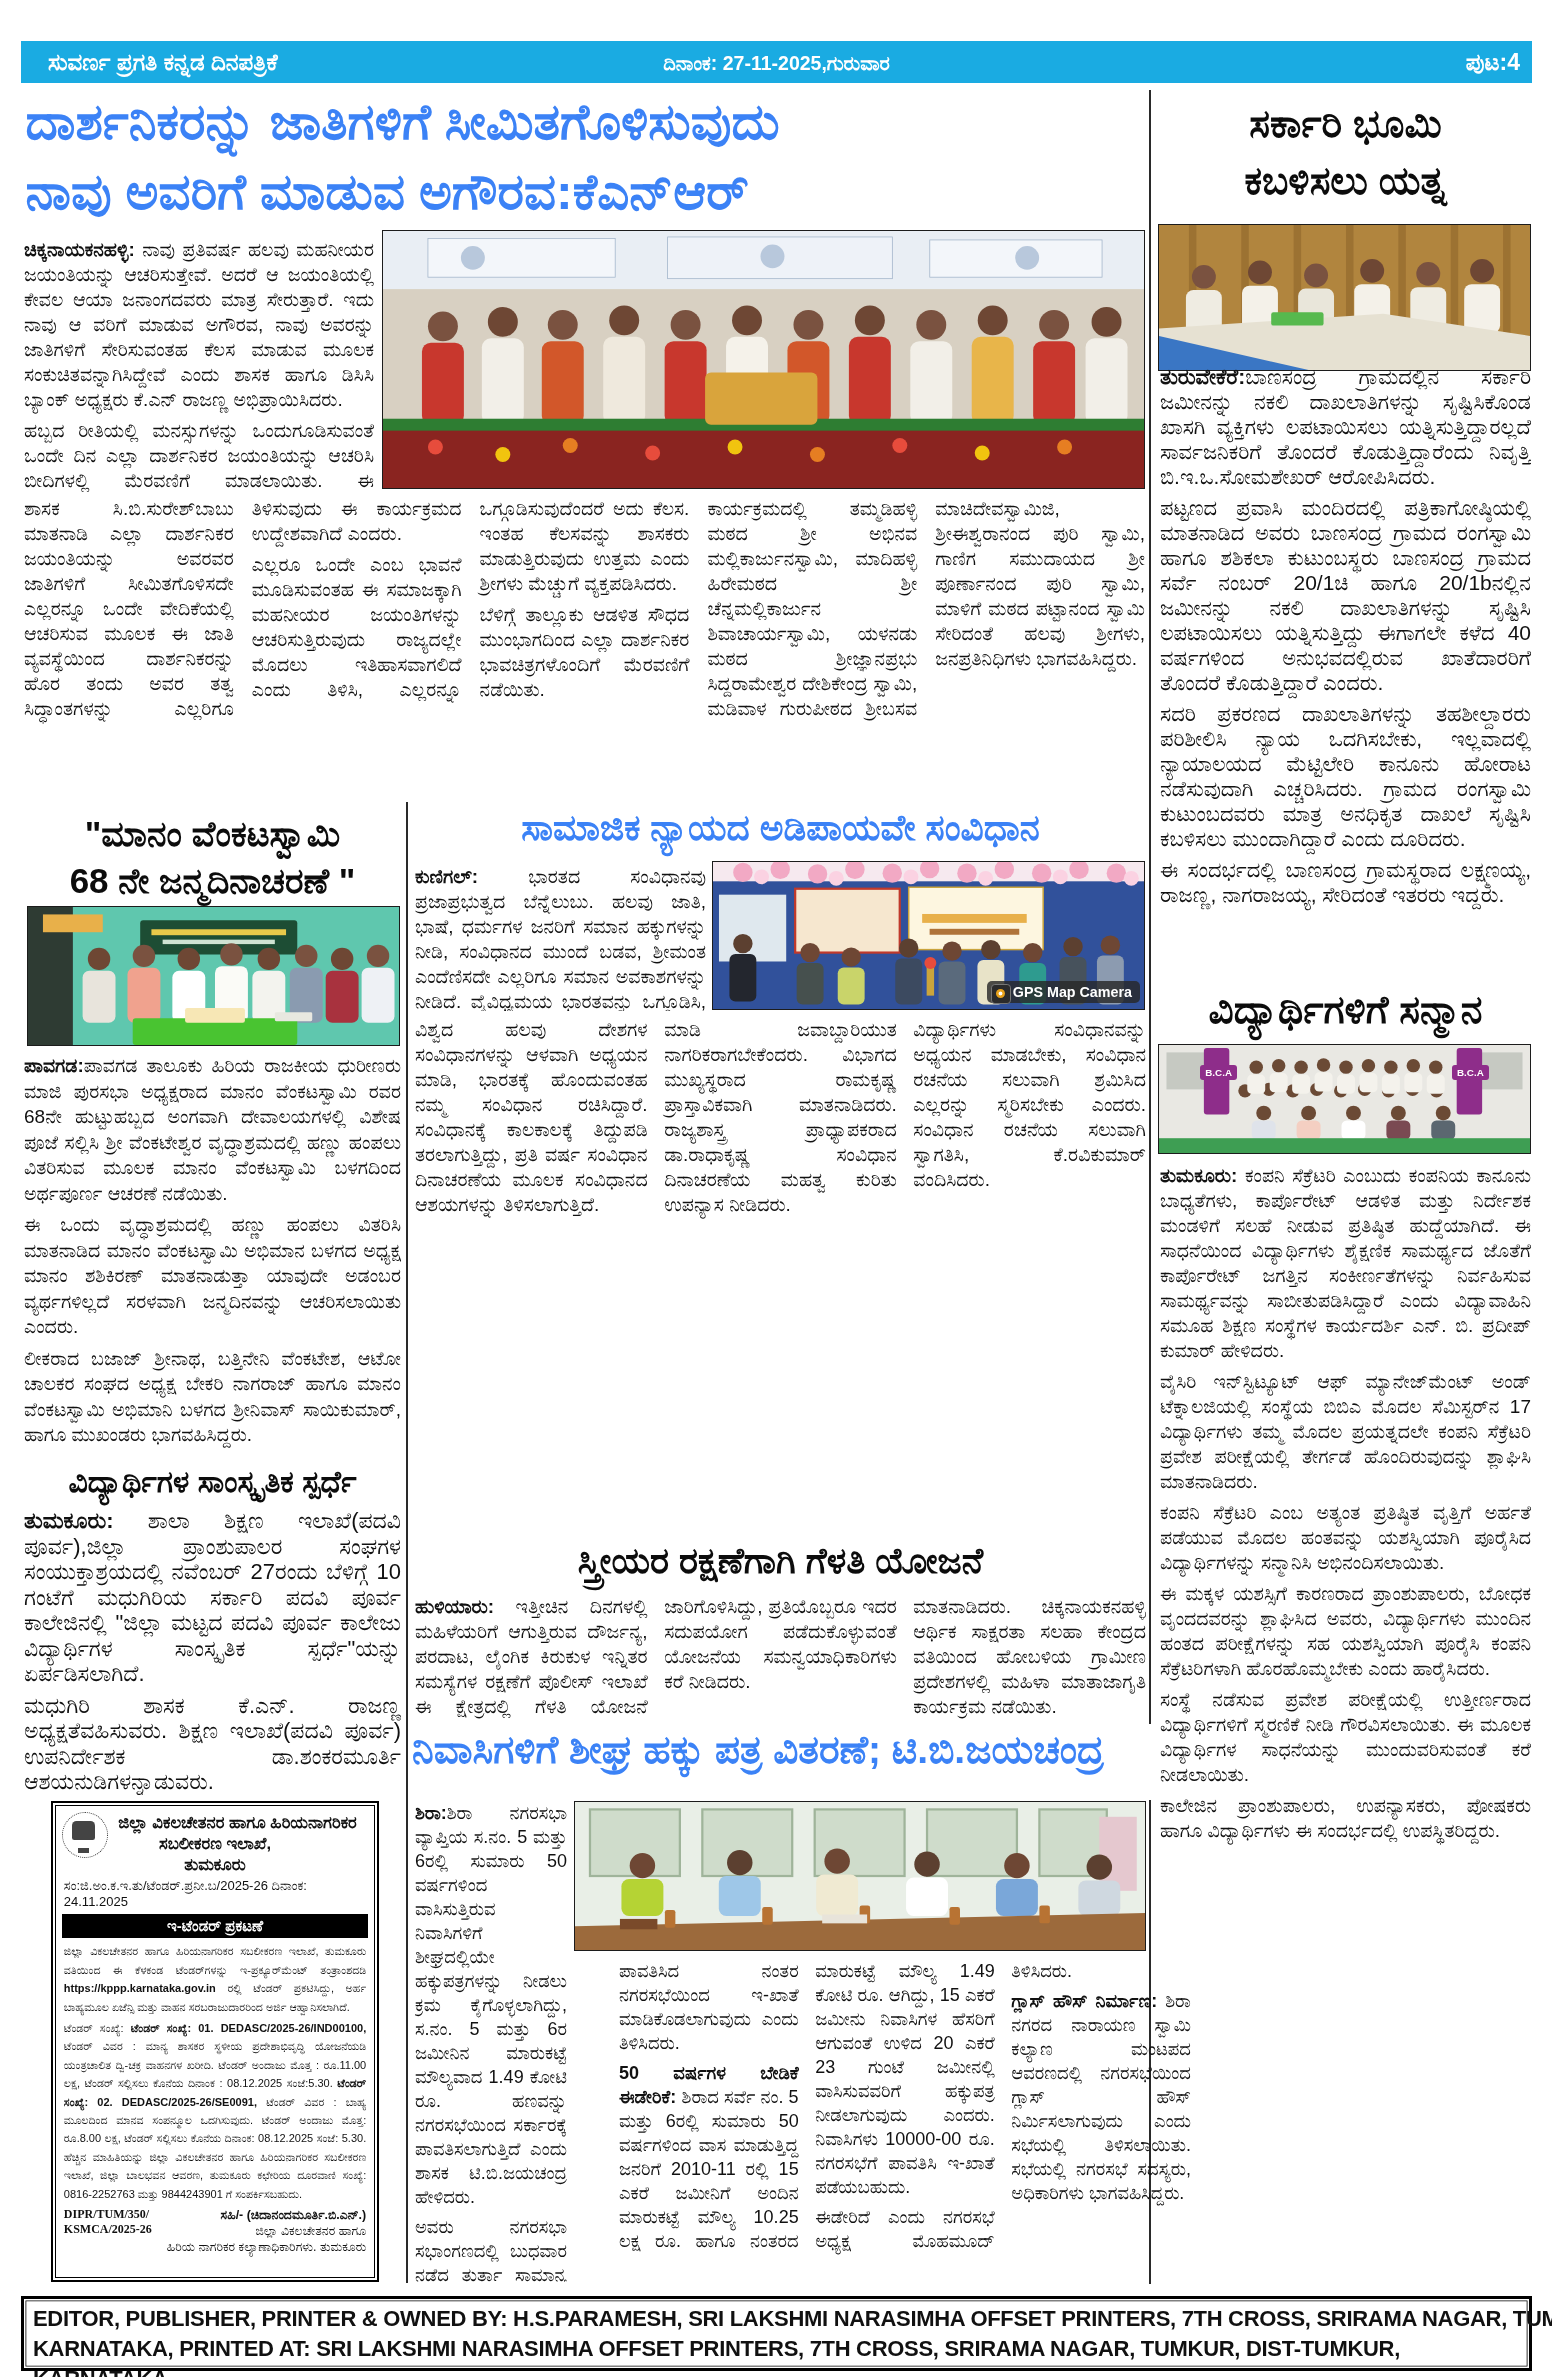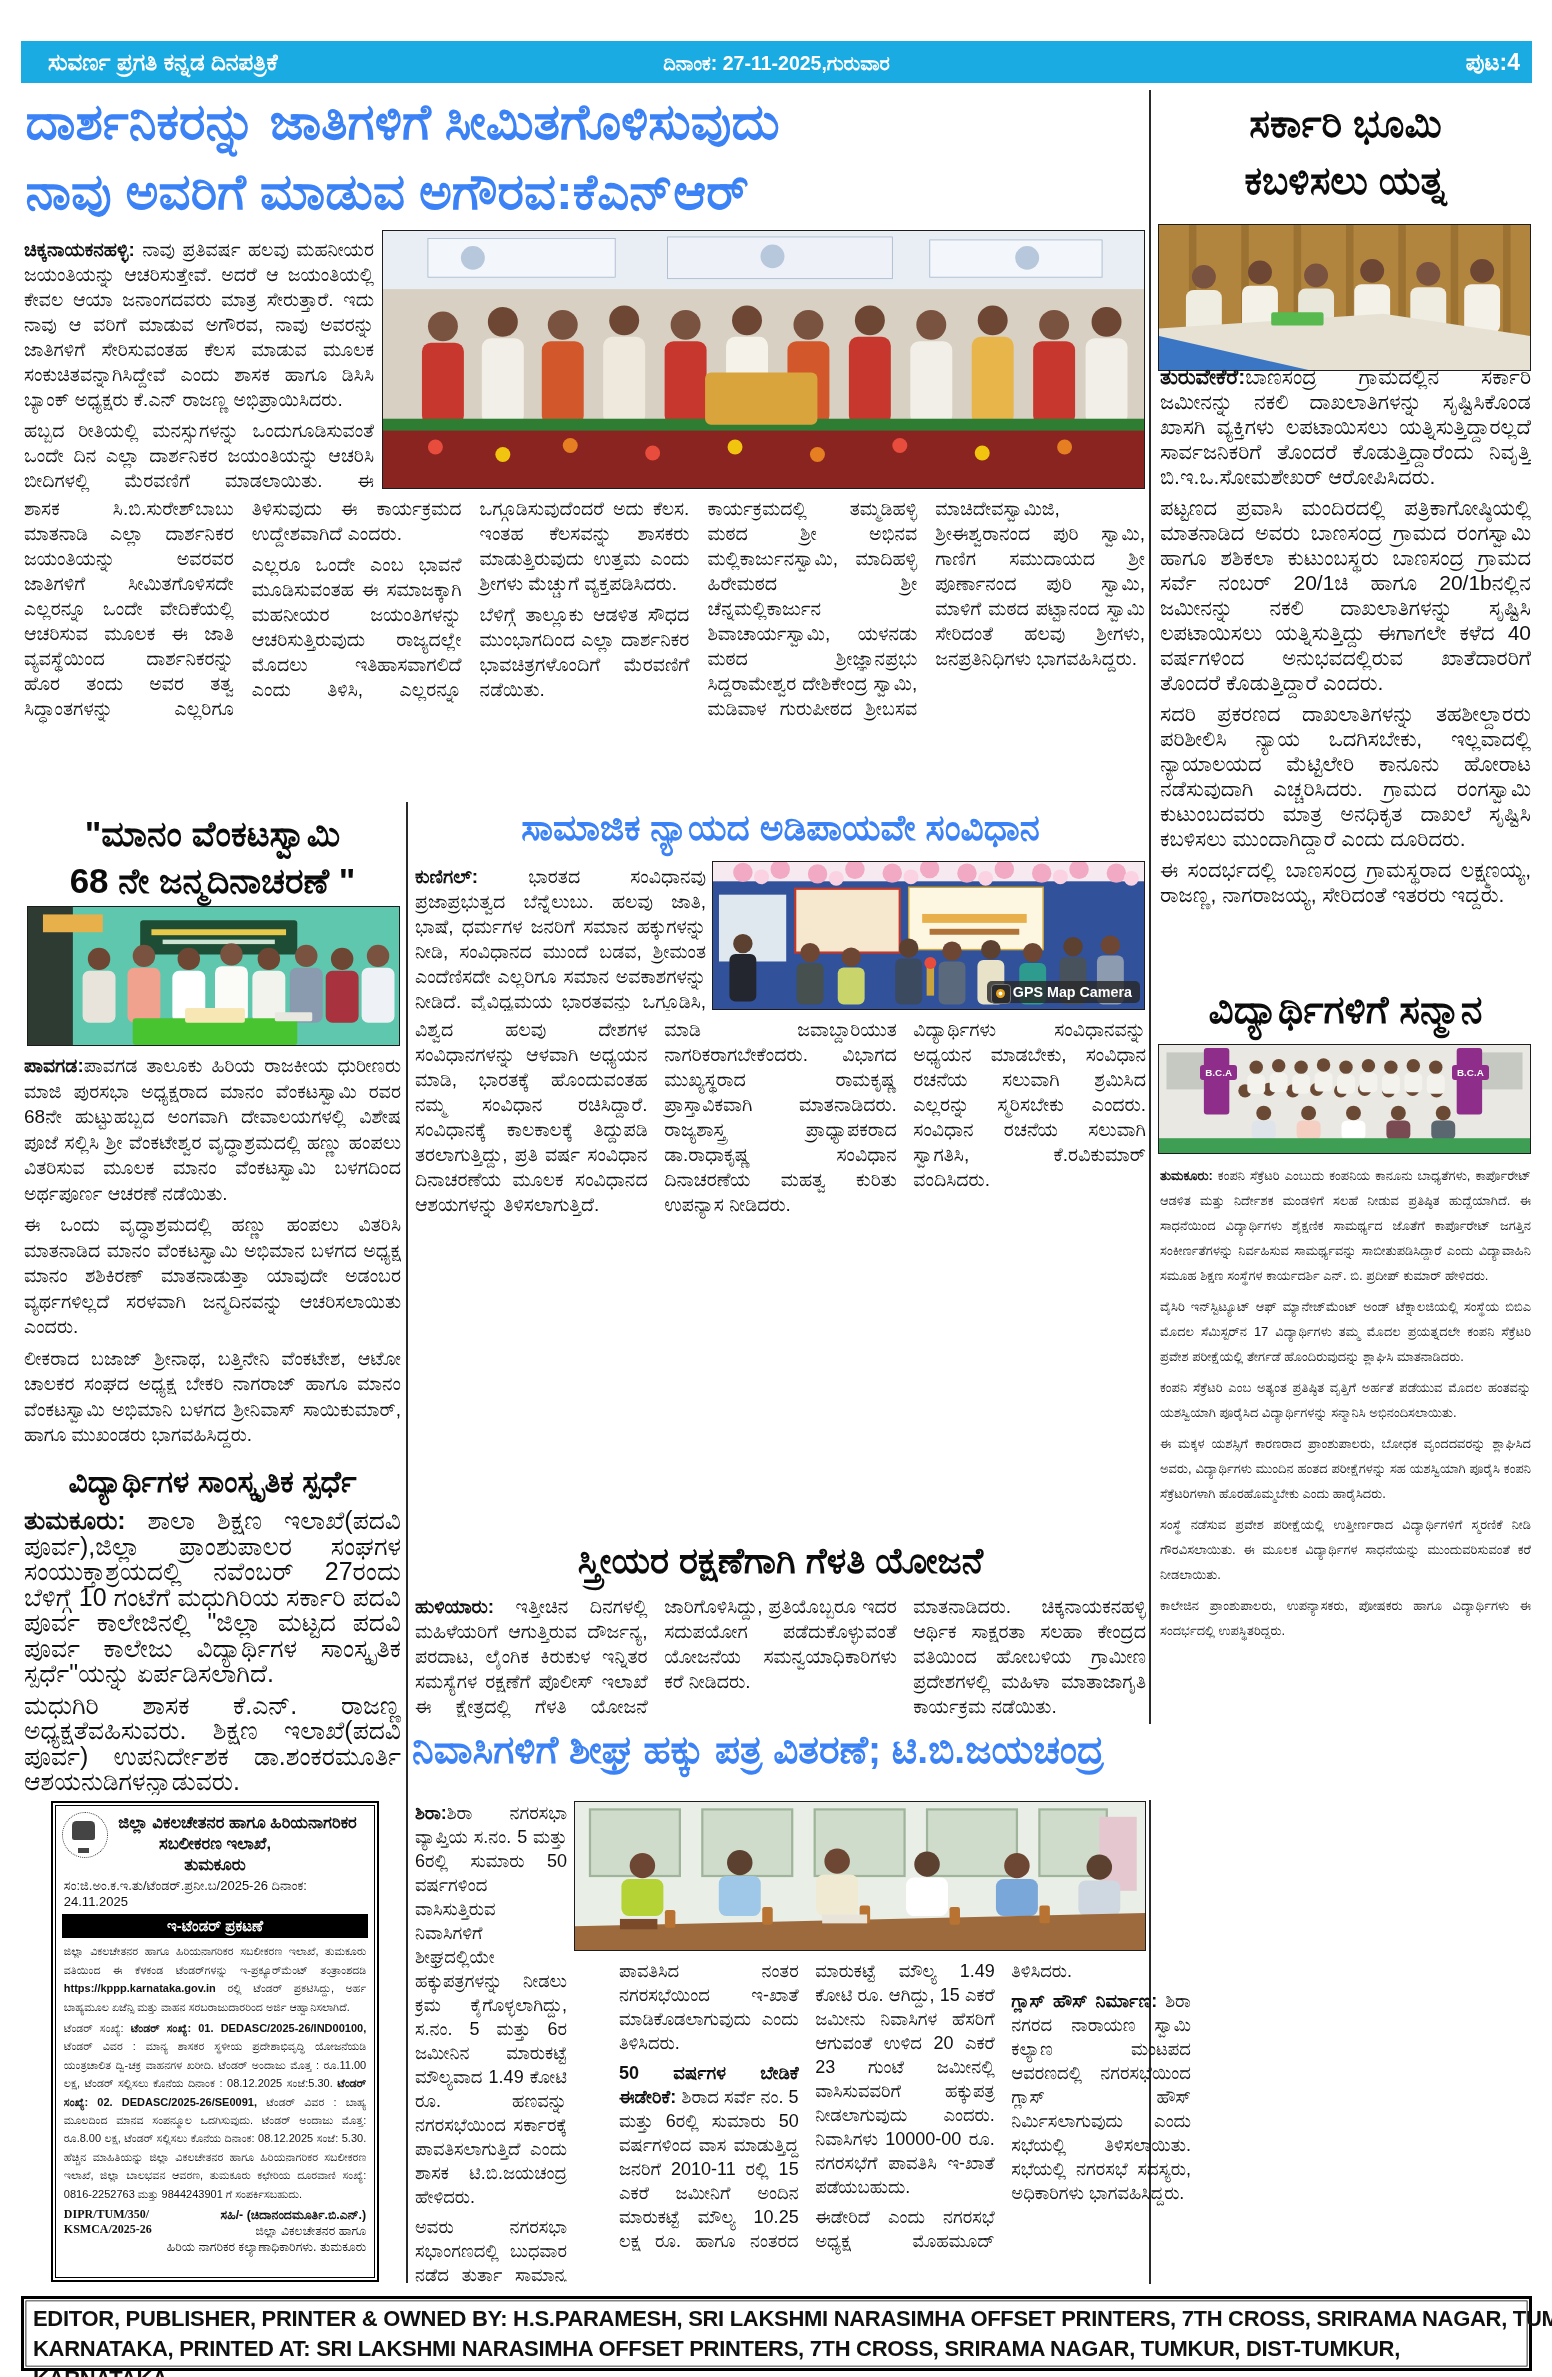--- a/index.html
+++ b/index.html
@@ -231,21 +231,21 @@
           <rect x="304" y="102" width="32" height="26" rx="7" fill="#7a4a52"></rect>
         <circle cx="380" cy="92" r="10" fill="#6b4a35"></circle>
           <rect x="364" y="102" width="32" height="26" rx="7" fill="#5b6770"></rect>
       </g>
       <rect x="0" y="126" width="496" height="20" fill="#3e9e53"></rect>
     </svg>
     <div class="bca" style="left:41px;top:19.5px;">B.C.A</div>
     <div class="bca" style="right:41px;top:19.5px;">B.C.A</div>
   </div>
 
-  <div class="abs bt" style="left:1160px;top:1163px;width:371px;height:1118px;font-size:13px;line-height:25px;">
+  <div class="abs bt" style="left:1160px;top:1163px;width:371px;height:1118px;font-size:19px;line-height:25px;">
     <p><b>ತುಮಕೂರು:</b> <span>ಕಂಪನಿ ಸೆಕ್ರೆಟರಿ ಎಂಬುದು ಕಂಪನಿಯ ಕಾನೂನು ಬಾಧ್ಯತೆಗಳು, ಕಾರ್ಪೊರೇಟ್ ಆಡಳಿತ ಮತ್ತು ನಿರ್ದೇಶಕ ಮಂಡಳಿಗೆ ಸಲಹೆ ನೀಡುವ ಪ್ರತಿಷ್ಠಿತ ಹುದ್ದೆಯಾಗಿದೆ. ಈ ಸಾಧನೆಯಿಂದ ವಿದ್ಯಾರ್ಥಿಗಳು ಶೈಕ್ಷಣಿಕ ಸಾಮರ್ಥ್ಯದ ಜೊತೆಗೆ ಕಾರ್ಪೊರೇಟ್ ಜಗತ್ತಿನ ಸಂಕೀರ್ಣತೆಗಳನ್ನು ನಿರ್ವಹಿಸುವ ಸಾಮರ್ಥ್ಯವನ್ನು ಸಾಬೀತುಪಡಿಸಿದ್ದಾರೆ ಎಂದು ವಿದ್ಯಾವಾಹಿನಿ ಸಮೂಹ ಶಿಕ್ಷಣ ಸಂಸ್ಥೆಗಳ ಕಾರ್ಯದರ್ಶಿ ಎನ್. ಬಿ. ಪ್ರದೀಪ್ ಕುಮಾರ್ ಹೇಳಿದರು.</span></p>
     <p><span>ವೈಸಿರಿ ಇನ್‌ಸ್ಟಿಟ್ಯೂಟ್ ಆಫ್ ಮ್ಯಾನೇಜ್‌ಮೆಂಟ್ ಅಂಡ್ ಟೆಕ್ನಾಲಜಿಯಲ್ಲಿ ಸಂಸ್ಥೆಯ ಬಿಬಿಎ ಮೊದಲ ಸೆಮಿಸ್ಟರ್‌ನ 17 ವಿದ್ಯಾರ್ಥಿಗಳು ತಮ್ಮ ಮೊದಲ ಪ್ರಯತ್ನದಲೇ ಕಂಪನಿ ಸೆಕ್ರೆಟರಿ ಪ್ರವೇಶ ಪರೀಕ್ಷೆಯಲ್ಲಿ ತೇರ್ಗಡೆ ಹೊಂದಿರುವುದನ್ನು ಶ್ಲಾಘಿಸಿ ಮಾತನಾಡಿದರು.</span></p>
     <p><span>ಕಂಪನಿ ಸೆಕ್ರೆಟರಿ ಎಂಬ ಅತ್ಯಂತ ಪ್ರತಿಷ್ಠಿತ ವೃತ್ತಿಗೆ ಅರ್ಹತೆ ಪಡೆಯುವ ಮೊದಲ ಹಂತವನ್ನು ಯಶಸ್ವಿಯಾಗಿ ಪೂರೈಸಿದ ವಿದ್ಯಾರ್ಥಿಗಳನ್ನು ಸನ್ಮಾನಿಸಿ ಅಭಿನಂದಿಸಲಾಯಿತು.</span></p>
     <p><span>ಈ ಮಕ್ಕಳ ಯಶಸ್ಸಿಗೆ ಕಾರಣರಾದ ಪ್ರಾಂಶುಪಾಲರು, ಬೋಧಕ ವೃಂದದವರನ್ನು ಶ್ಲಾಘಿಸಿದ ಅವರು, ವಿದ್ಯಾರ್ಥಿಗಳು ಮುಂದಿನ ಹಂತದ ಪರೀಕ್ಷೆಗಳನ್ನು ಸಹ ಯಶಸ್ವಿಯಾಗಿ ಪೂರೈಸಿ ಕಂಪನಿ ಸೆಕ್ರೆಟರಿಗಳಾಗಿ ಹೊರಹೊಮ್ಮಬೇಕು ಎಂದು ಹಾರೈಸಿದರು.</span></p>
     <p><span>ಸಂಸ್ಥೆ ನಡೆಸುವ ಪ್ರವೇಶ ಪರೀಕ್ಷೆಯಲ್ಲಿ ಉತ್ತೀರ್ಣರಾದ ವಿದ್ಯಾರ್ಥಿಗಳಿಗೆ ಸ್ಮರಣಿಕೆ ನೀಡಿ ಗೌರವಿಸಲಾಯಿತು. ಈ ಮೂಲಕ ವಿದ್ಯಾರ್ಥಿಗಳ ಸಾಧನೆಯನ್ನು ಮುಂದುವರಿಸುವಂತೆ ಕರೆ ನೀಡಲಾಯಿತು.</span></p>
     <p><span>ಕಾಲೇಜಿನ ಪ್ರಾಂಶುಪಾಲರು, ಉಪನ್ಯಾಸಕರು, ಪೋಷಕರು ಹಾಗೂ ವಿದ್ಯಾರ್ಥಿಗಳು ಈ ಸಂದರ್ಭದಲ್ಲಿ ಉಪಸ್ಥಿತರಿದ್ದರು.</span></p>
   </div>
 
   <div class="abs hl-blk ctr" style="left:24px;top:810px;width:377px;font-size:35px;line-height:47px;">
     <div>"ಮಾನಂ ವೆಂಕಟಸ್ವಾಮಿ</div>
@@ -285,21 +285,21 @@
   </div>
 
   <div class="abs bt" style="left:24px;top:1053px;width:377px;height:406px;font-size:19px;line-height:25.5px;">
     <p><b>ಪಾವಗಡ:</b><span>ಪಾವಗಡ ತಾಲೂಕು ಹಿರಿಯ ರಾಜಕೀಯ ಧುರೀಣರು ಮಾಜಿ ಪುರಸಭಾ ಅಧ್ಯಕ್ಷರಾದ ಮಾನಂ ವೆಂಕಟಸ್ವಾಮಿ ರವರ 68ನೇ ಹುಟ್ಟುಹಬ್ಬದ ಅಂಗವಾಗಿ ದೇವಾಲಯಗಳಲ್ಲಿ ವಿಶೇಷ ಪೂಜೆ ಸಲ್ಲಿಸಿ ಶ್ರೀ ವೆಂಕಟೇಶ್ವರ ವೃದ್ಧಾಶ್ರಮದಲ್ಲಿ ಹಣ್ಣು ಹಂಪಲು ವಿತರಿಸುವ ಮೂಲಕ ಮಾನಂ ವೆಂಕಟಸ್ವಾಮಿ ಬಳಗದಿಂದ ಅರ್ಥಪೂರ್ಣ ಆಚರಣೆ ನಡೆಯಿತು.</span></p>
     <p><span>ಈ ಒಂದು ವೃದ್ಧಾಶ್ರಮದಲ್ಲಿ ಹಣ್ಣು ಹಂಪಲು ವಿತರಿಸಿ ಮಾತನಾಡಿದ ಮಾನಂ ವೆಂಕಟಸ್ವಾಮಿ ಅಭಿಮಾನ ಬಳಗದ ಅಧ್ಯಕ್ಷ ಮಾನಂ ಶಶಿಕಿರಣ್ ಮಾತನಾಡುತ್ತಾ ಯಾವುದೇ ಅಡಂಬರ ವ್ಯರ್ಥಗಳಿಲ್ಲದೆ ಸರಳವಾಗಿ ಜನ್ಮದಿನವನ್ನು ಆಚರಿಸಲಾಯಿತು ಎಂದರು.</span></p>
     <p><span>ಲೀಕರಾದ ಬಜಾಜ್ ಶ್ರೀನಾಥ, ಬತ್ತಿನೇನಿ ವೆಂಕಟೇಶ, ಆಟೋ ಚಾಲಕರ ಸಂಘದ ಅಧ್ಯಕ್ಷ ಬೇಕರಿ ನಾಗರಾಜ್ ಹಾಗೂ ಮಾನಂ ವೆಂಕಟಸ್ವಾಮಿ ಅಭಿಮಾನಿ ಬಳಗದ ಶ್ರೀನಿವಾಸ್ ಸಾಯಿಕುಮಾರ್, ಹಾಗೂ ಮುಖಂಡರು ಭಾಗವಹಿಸಿದ್ದರು.</span></p>
   </div>
 
   <div class="abs hl-blk ctr" style="left:24px;top:1465px;width:377px;font-size:30px;">ವಿದ್ಯಾರ್ಥಿಗಳ ಸಾಂಸ್ಕೃತಿಕ ಸ್ಪರ್ಧೆ</div>
 
-  <div class="abs bt" style="left:24px;top:1508px;width:377px;height:287px;font-size:25px;line-height:25.5px;">
+  <div class="abs bt" style="left:24px;top:1508px;width:377px;height:287px;font-size:22px;line-height:25.5px;">
     <p><b>ತುಮಕೂರು:</b> <span>ಶಾಲಾ ಶಿಕ್ಷಣ ಇಲಾಖೆ(ಪದವಿ ಪೂರ್ವ),ಜಿಲ್ಲಾ ಪ್ರಾಂಶುಪಾಲರ ಸಂಘಗಳ ಸಂಯುಕ್ತಾಶ್ರಯದಲ್ಲಿ ನವೆಂಬರ್ 27ರಂದು ಬೆಳಿಗ್ಗೆ 10 ಗಂಟೆಗೆ ಮಧುಗಿರಿಯ ಸರ್ಕಾರಿ ಪದವಿ ಪೂರ್ವ ಕಾಲೇಜಿನಲ್ಲಿ "ಜಿಲ್ಲಾ ಮಟ್ಟದ ಪದವಿ ಪೂರ್ವ ಕಾಲೇಜು ವಿದ್ಯಾರ್ಥಿಗಳ ಸಾಂಸ್ಕೃತಿಕ ಸ್ಪರ್ಧೆ"ಯನ್ನು ಏರ್ಪಡಿಸಲಾಗಿದೆ.</span></p>
     <p><span>ಮಧುಗಿರಿ ಶಾಸಕ ಕೆ.ಎನ್. ರಾಜಣ್ಣ ಅಧ್ಯಕ್ಷತೆವಹಿಸುವರು. ಶಿಕ್ಷಣ ಇಲಾಖೆ(ಪದವಿ ಪೂರ್ವ) ಉಪನಿರ್ದೇಶಕ ಡಾ.ಶಂಕರಮೂರ್ತಿ ಆಶಯನುಡಿಗಳನ್ನಾಡುವರು.</span></p>
     <p><span>ಕಾರ್ಯಕ್ರಮದಲ್ಲಿ ವಿವಿಧ ಜನಪ್ರತಿನಿಧಿಗಳು ಭಾಗವಹಿಸುವರು.</span></p>
   </div>
 
   <div class="abs tbox" style="left:51px;top:1801px;width:328px;height:481px;">
     <div class="tbox-in">
       <span class="emblem"></span>
       <div class="t-head" style="padding-left:45px;">ಜಿಲ್ಲಾ ವಿಕಲಚೇತನರ ಹಾಗೂ ಹಿರಿಯನಾಗರಿಕರ</div>
       <div class="t-head">ಸಬಲೀಕರಣ ಇಲಾಖೆ,</div>

